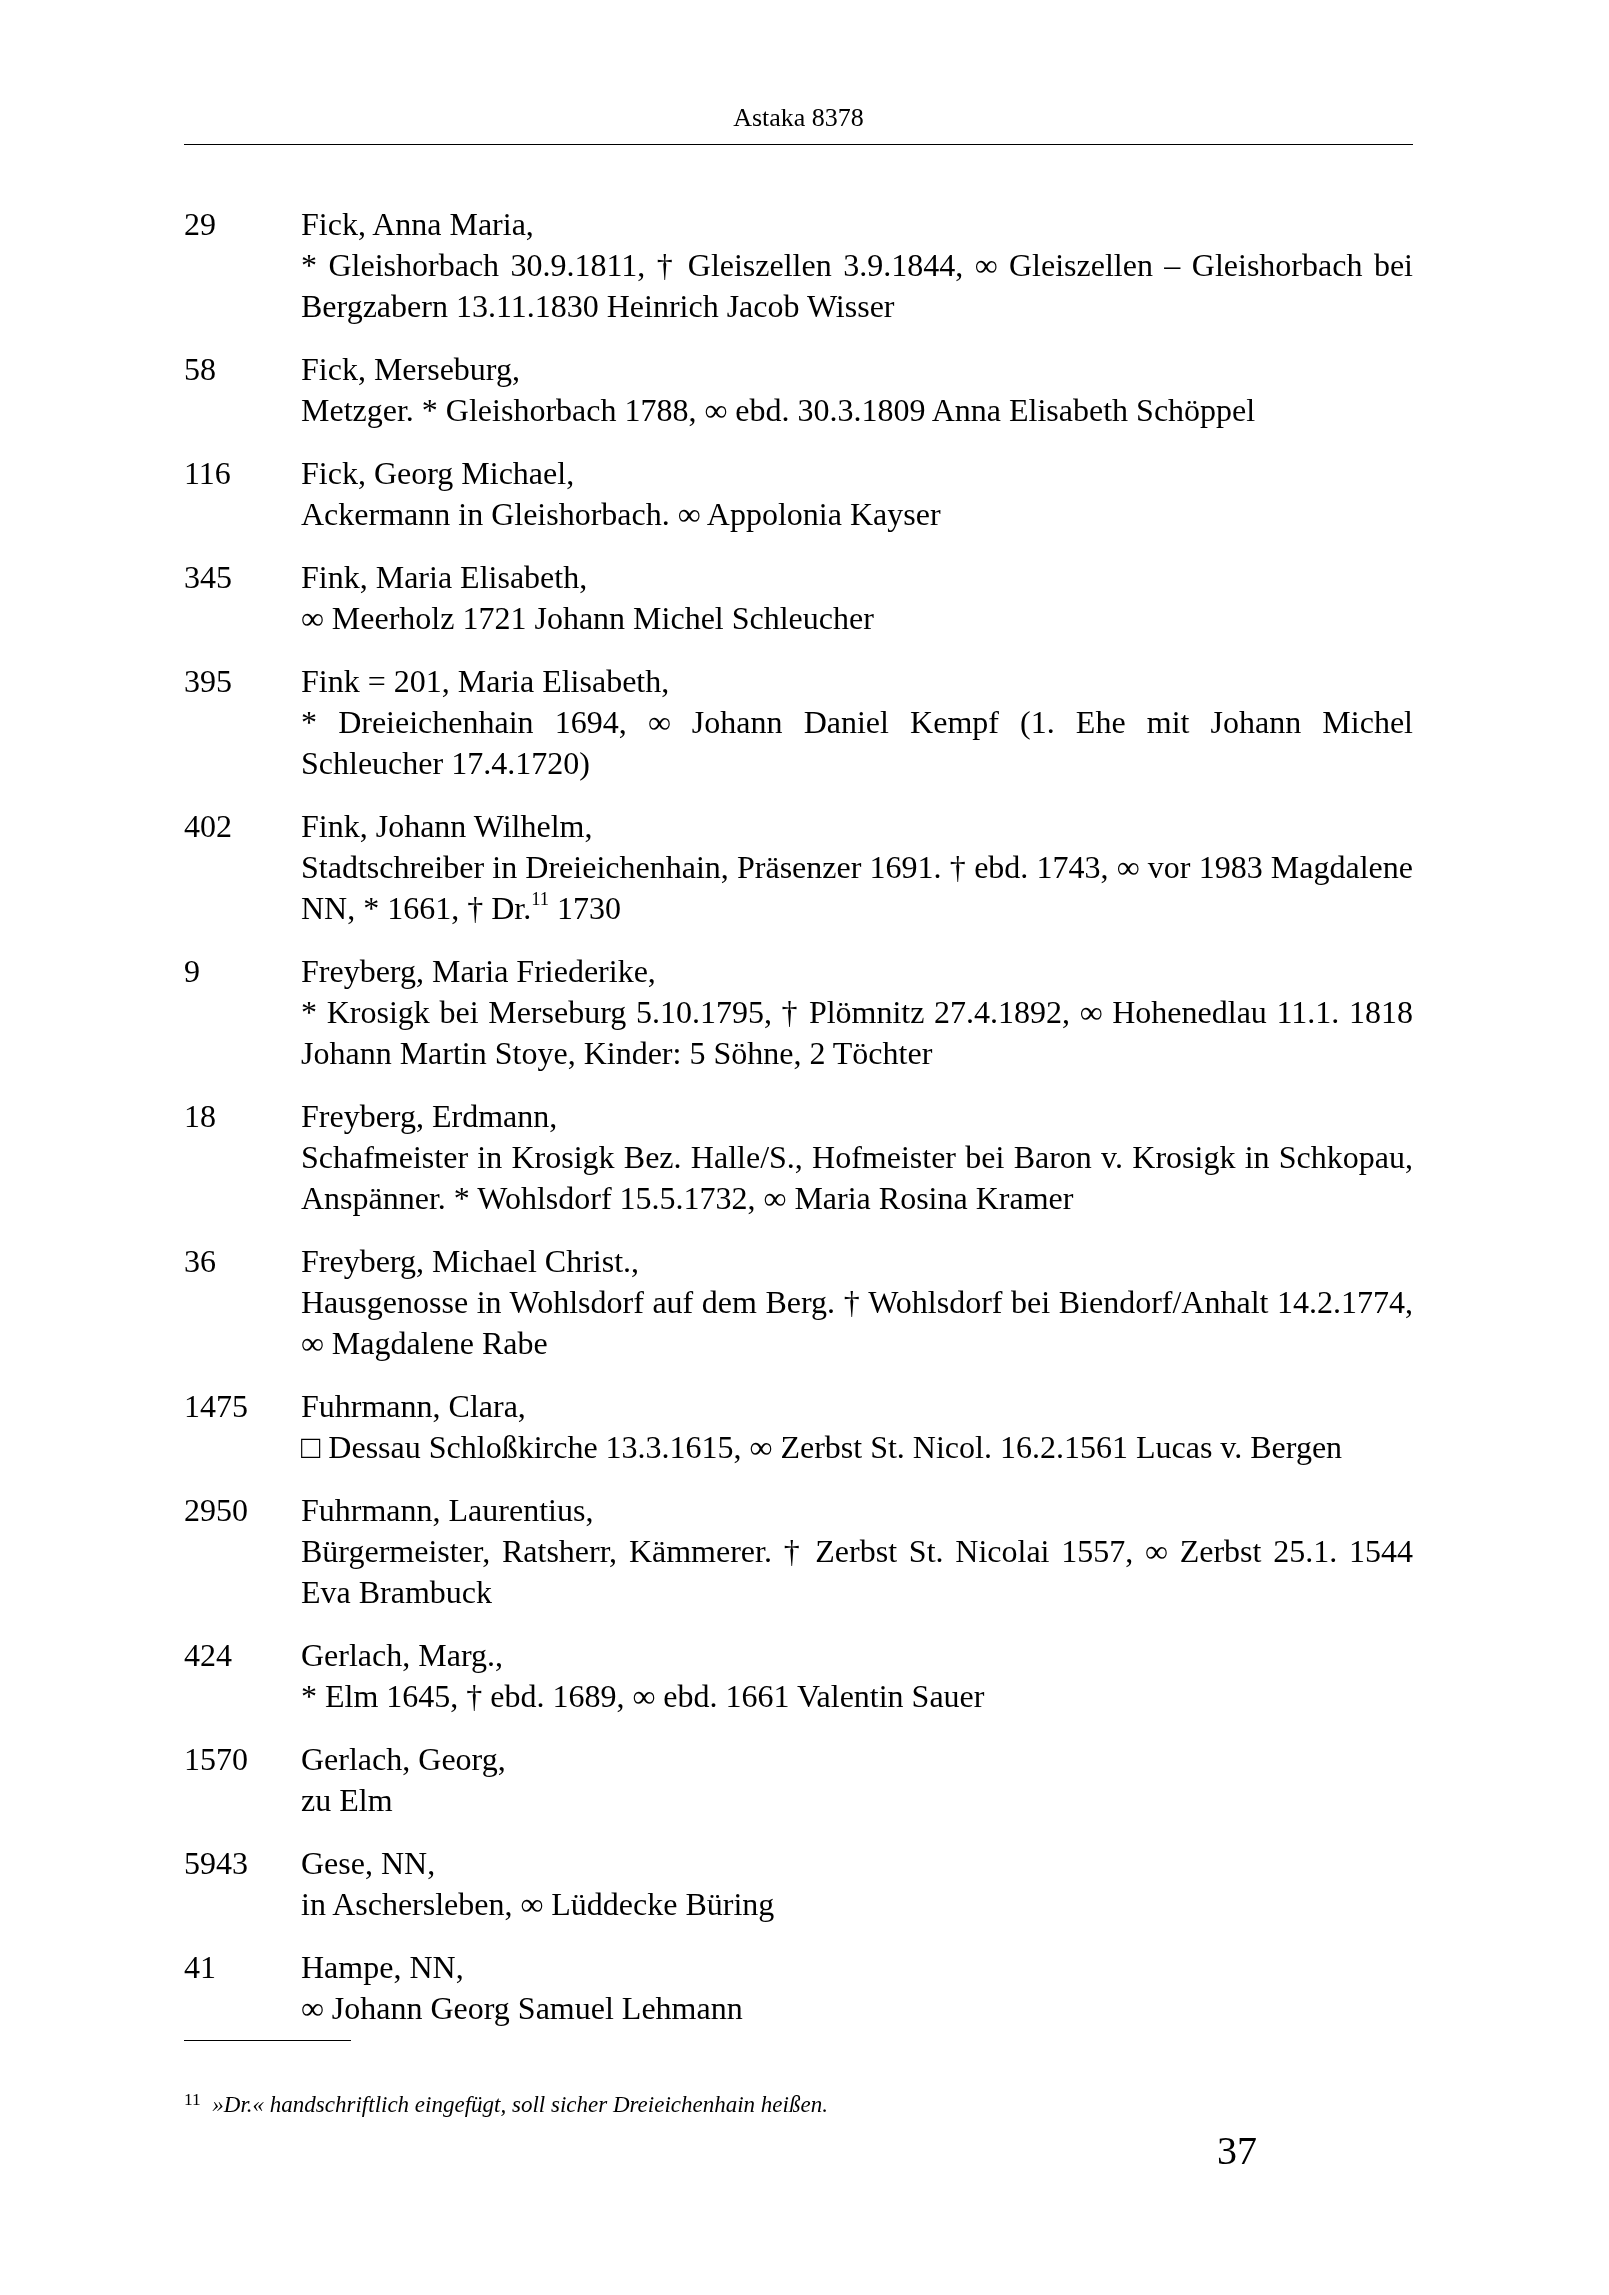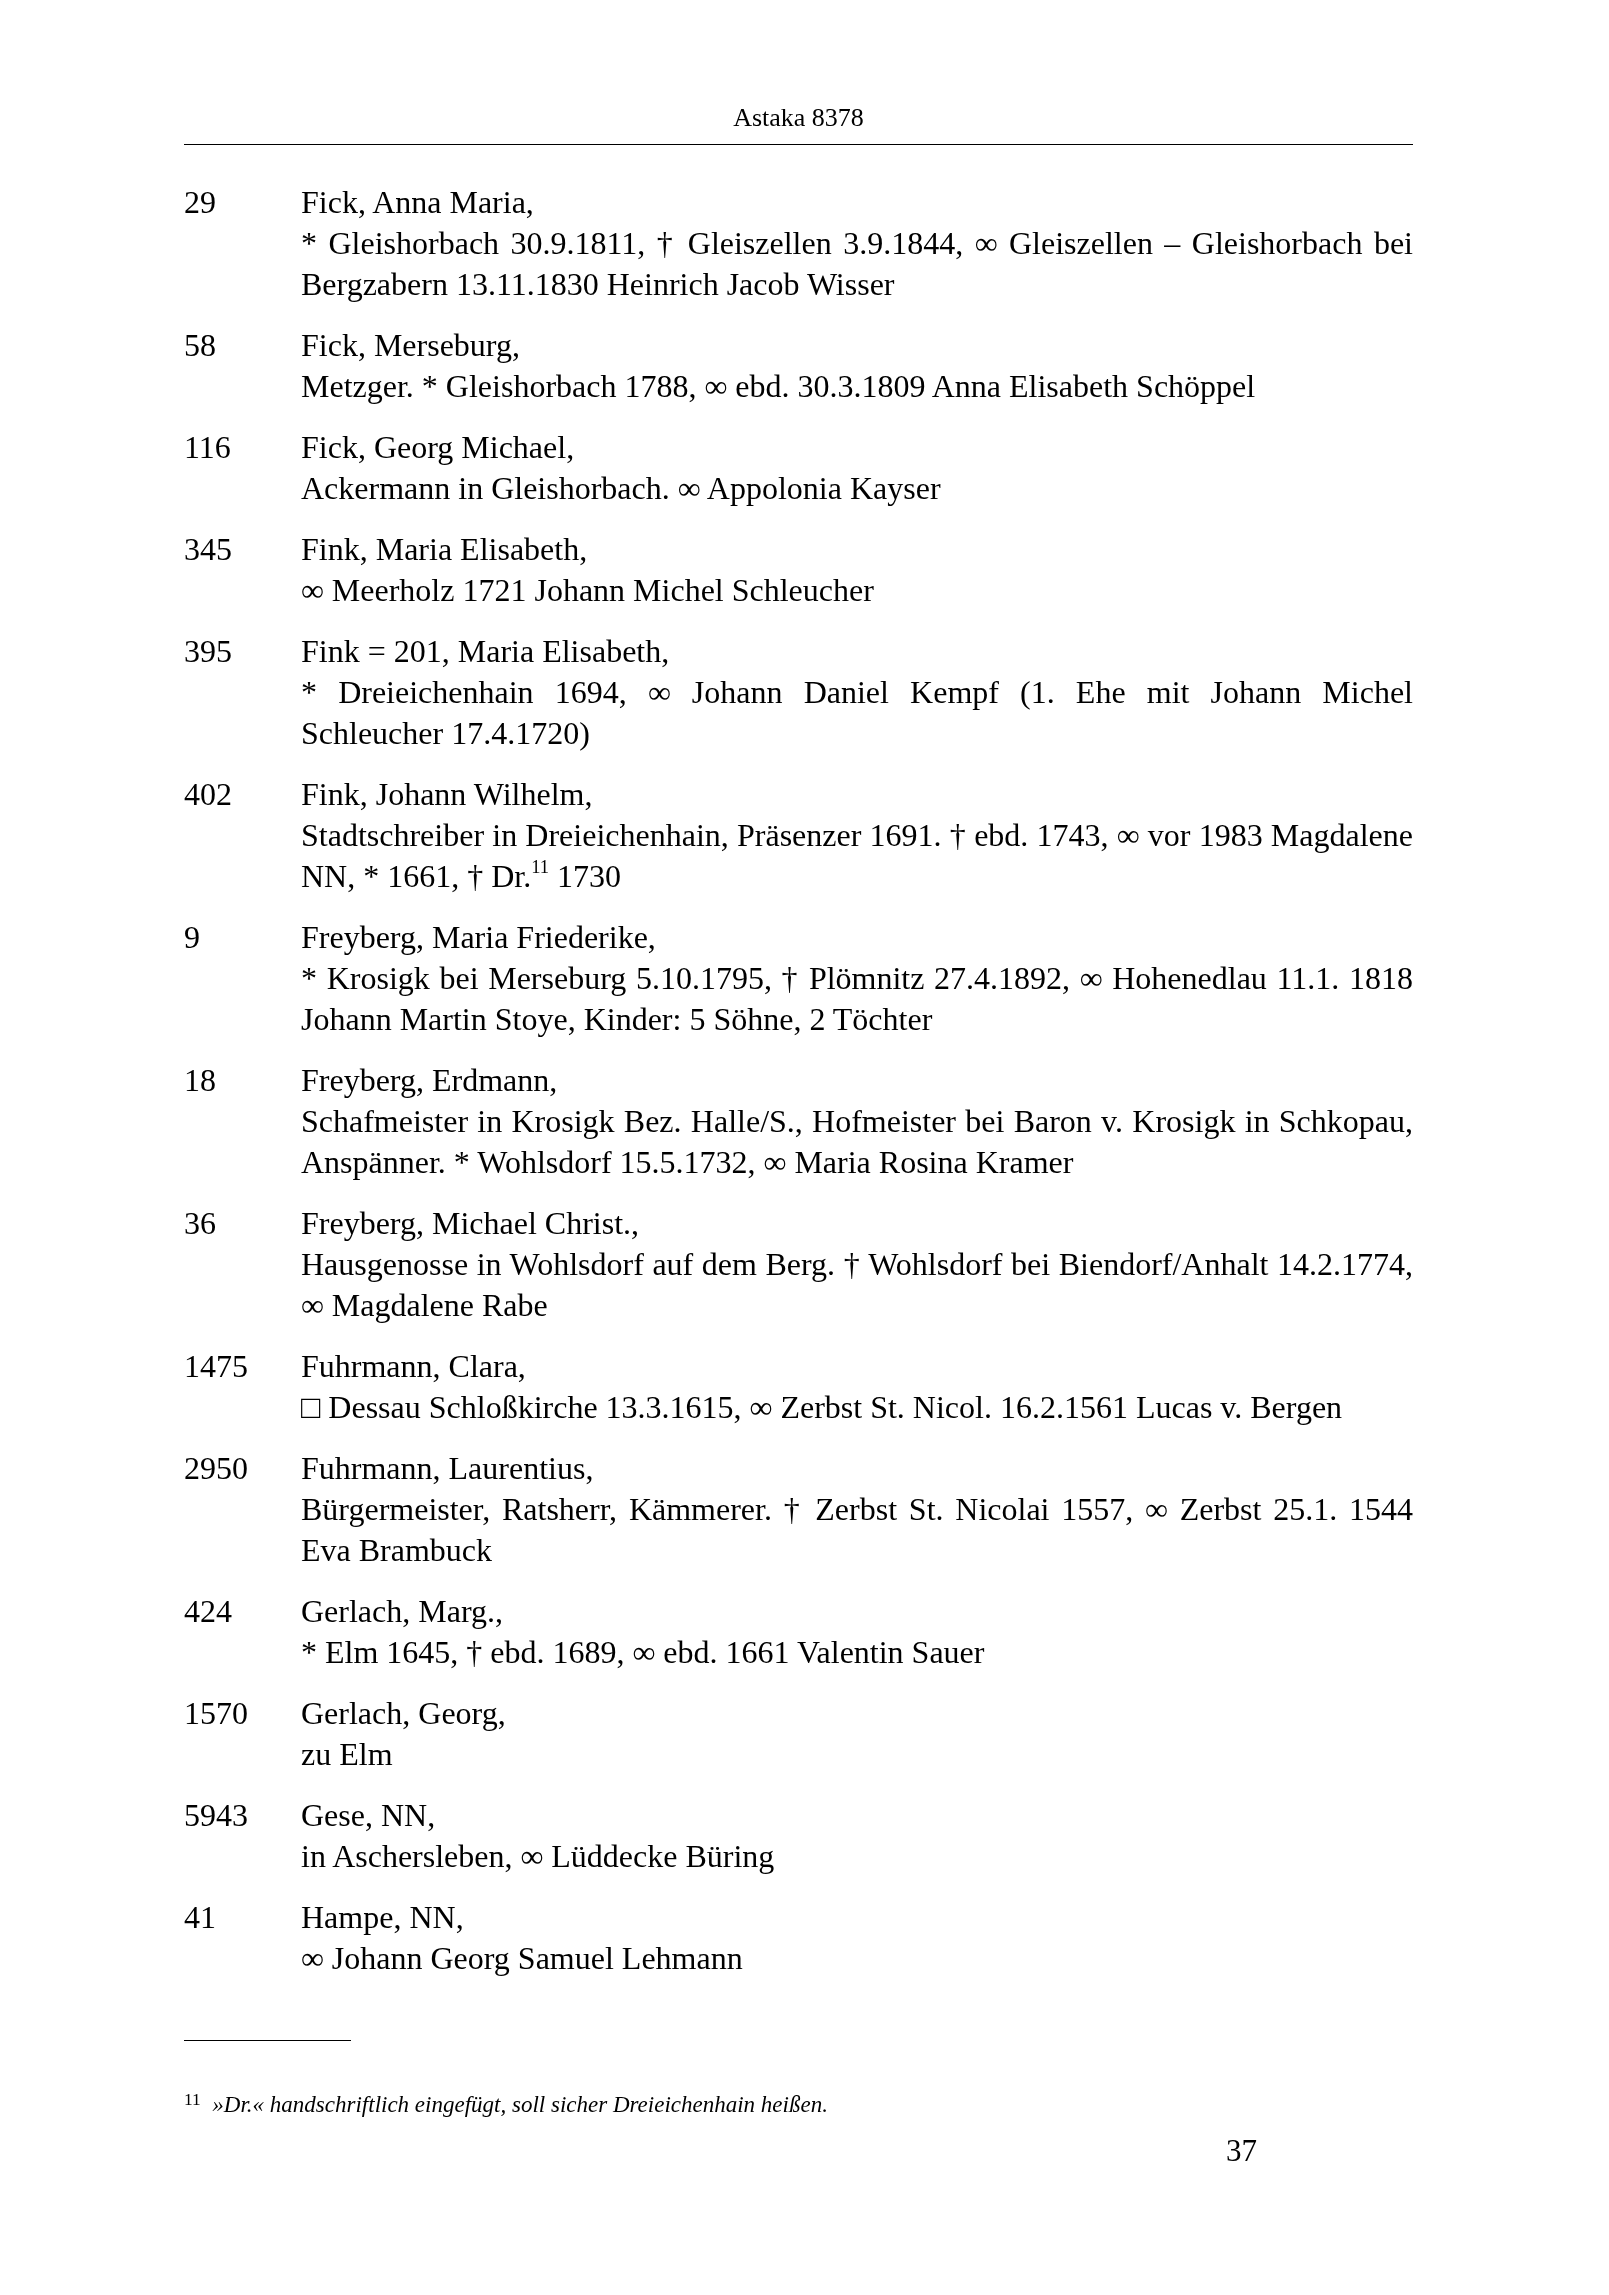--- a/index.html
+++ b/index.html
@@ -43,20 +43,21 @@
       left: 184px;
       top: 174px;
       width: 1229px;
     }
     .entry {
       display: flex;
       align-items: flex-start;
       margin-bottom: 20px;
       font-size: 32px;
       line-height: 41px;
+      margin-top: 22px;
     }
     .entry-num {
       width: 117px;
       flex: 0 0 117px;
     }
     .entry-body {
       flex: 1 1 auto;
       text-align: justify;
       hyphens: manual;
     }
@@ -93,21 +94,21 @@
       vertical-align: 7.4px;
       margin-right: 11.6px;
     }
     .footnote .fn-text {
       font-style: italic;
     }
     .page-number {
       position: absolute;
       right: 203px;
       top: 2124px;
-      font-size: 31px;
+      font-size: 40px;
       line-height: 38px;
       text-align: right;
     }
   </style>
 </head>
 <body>
 
 <div class="page">
 
   <div class="running-head">Astaka 8378</div>

